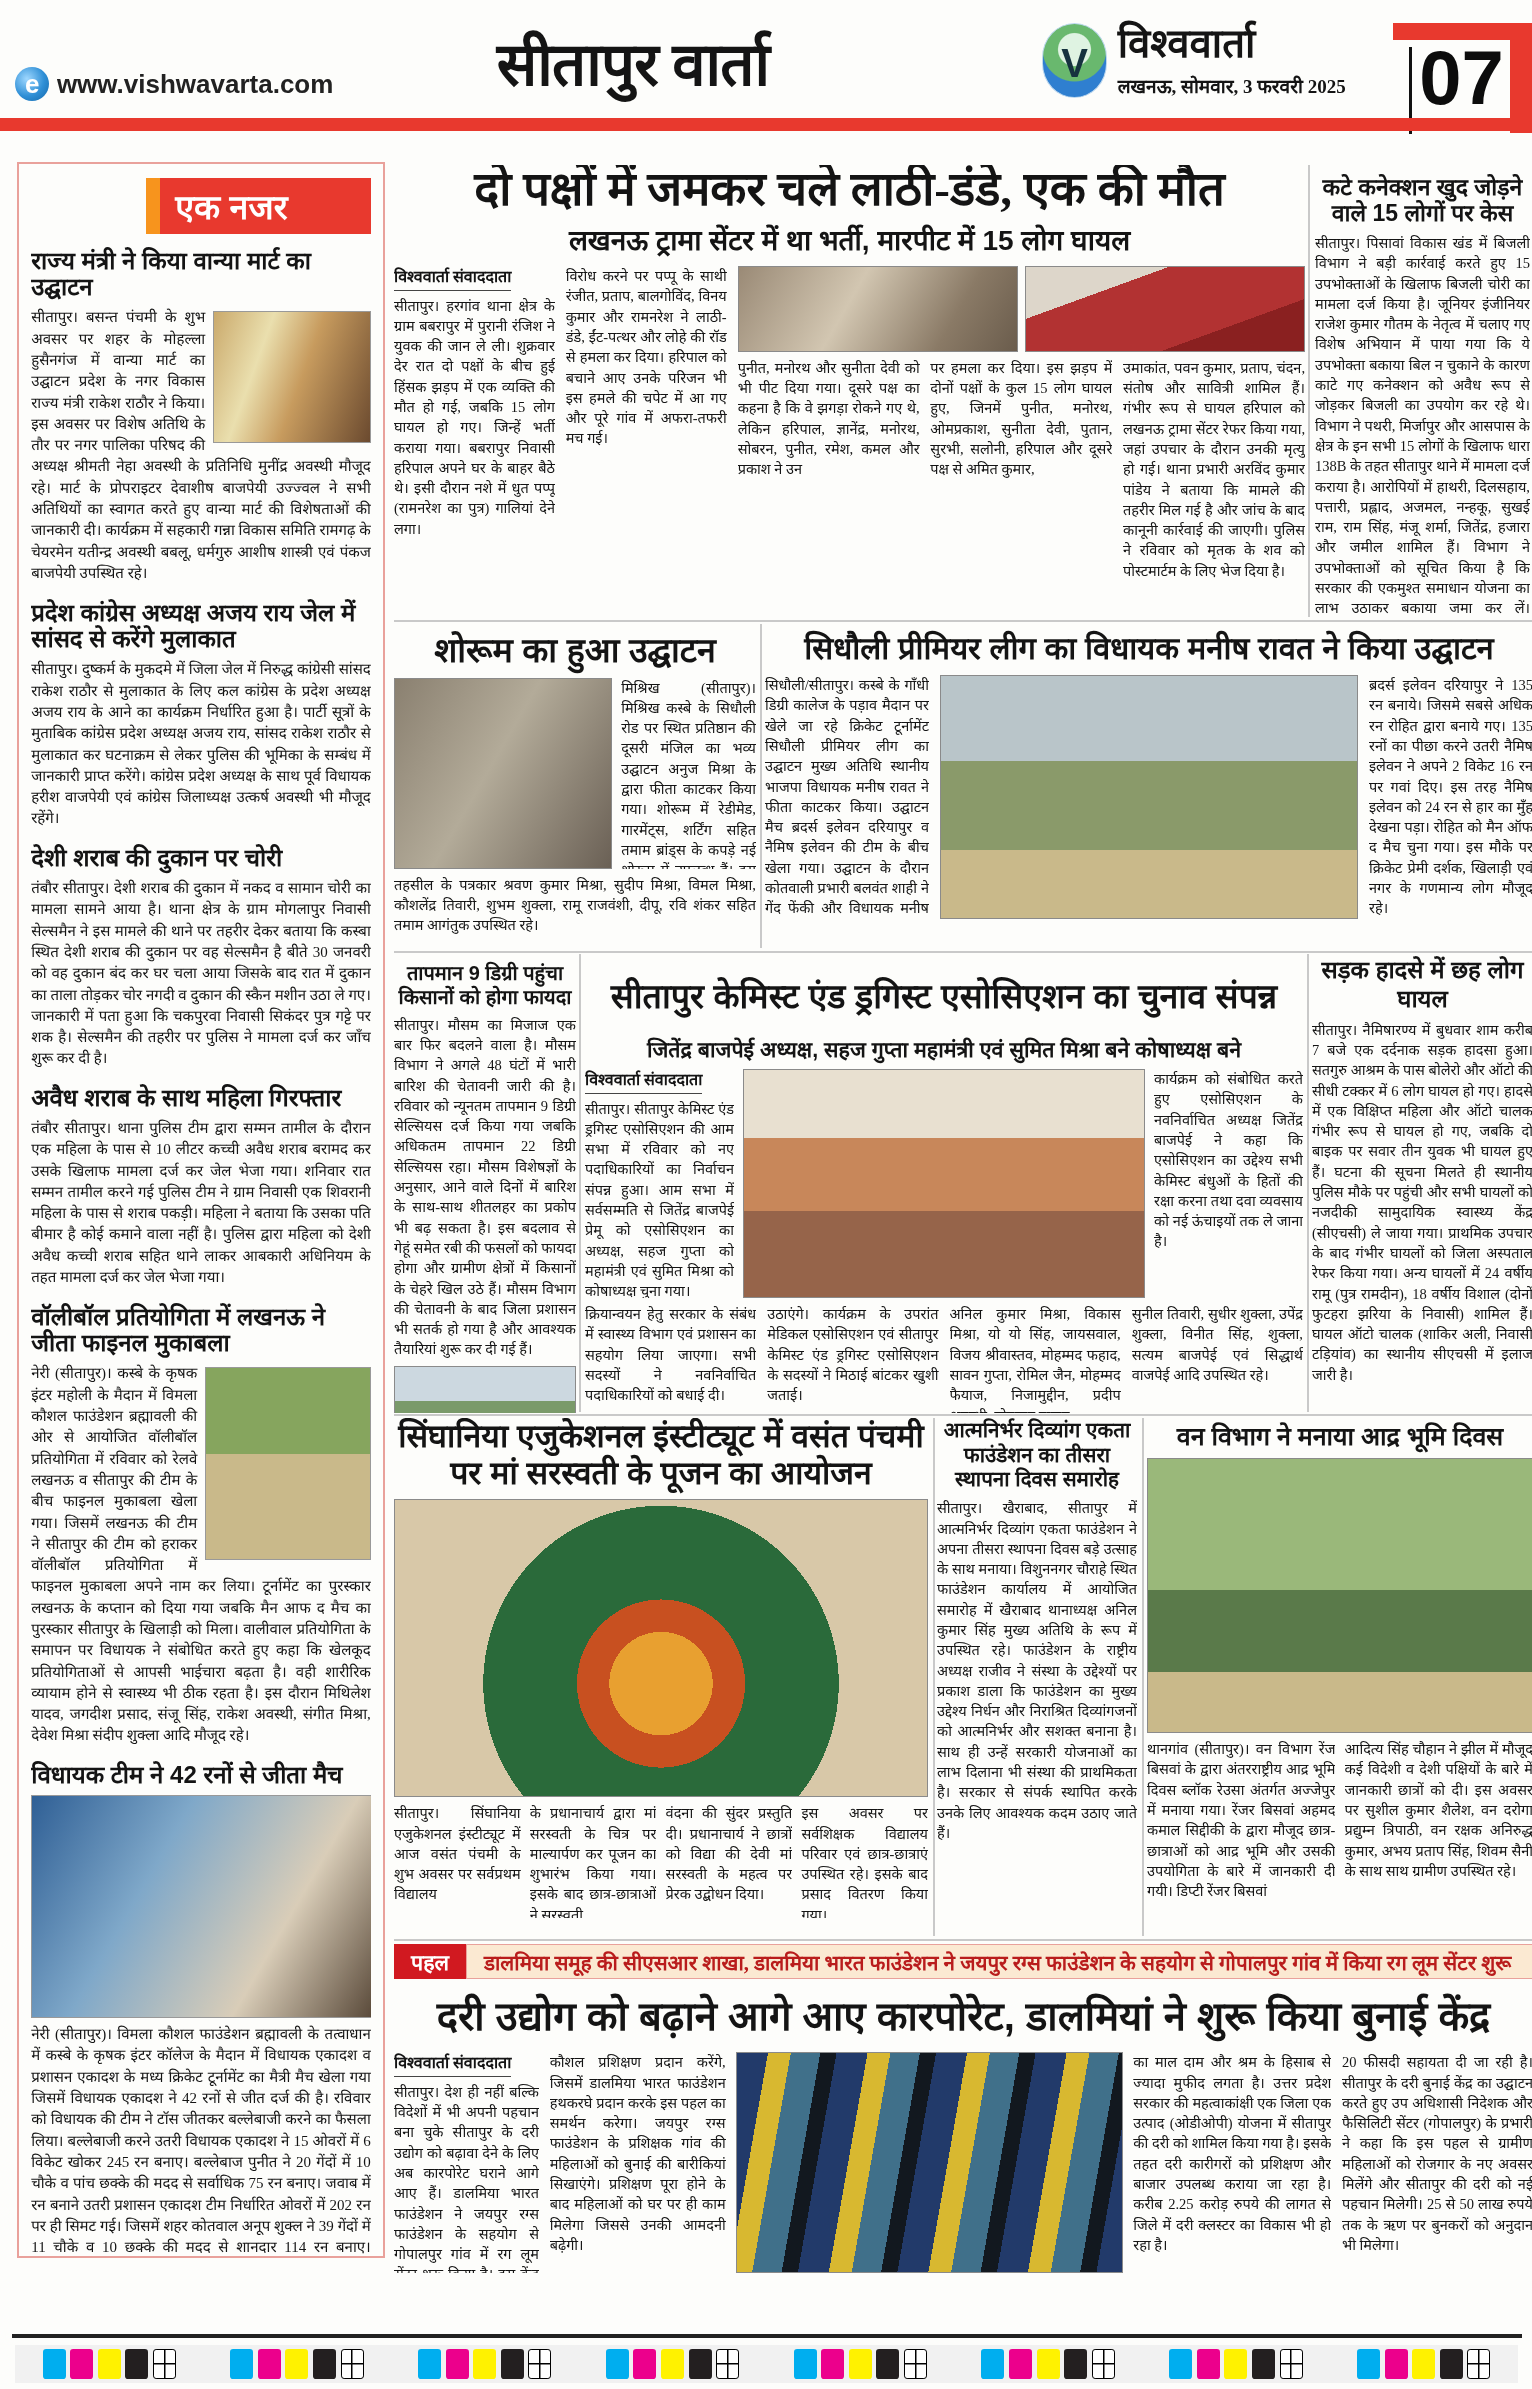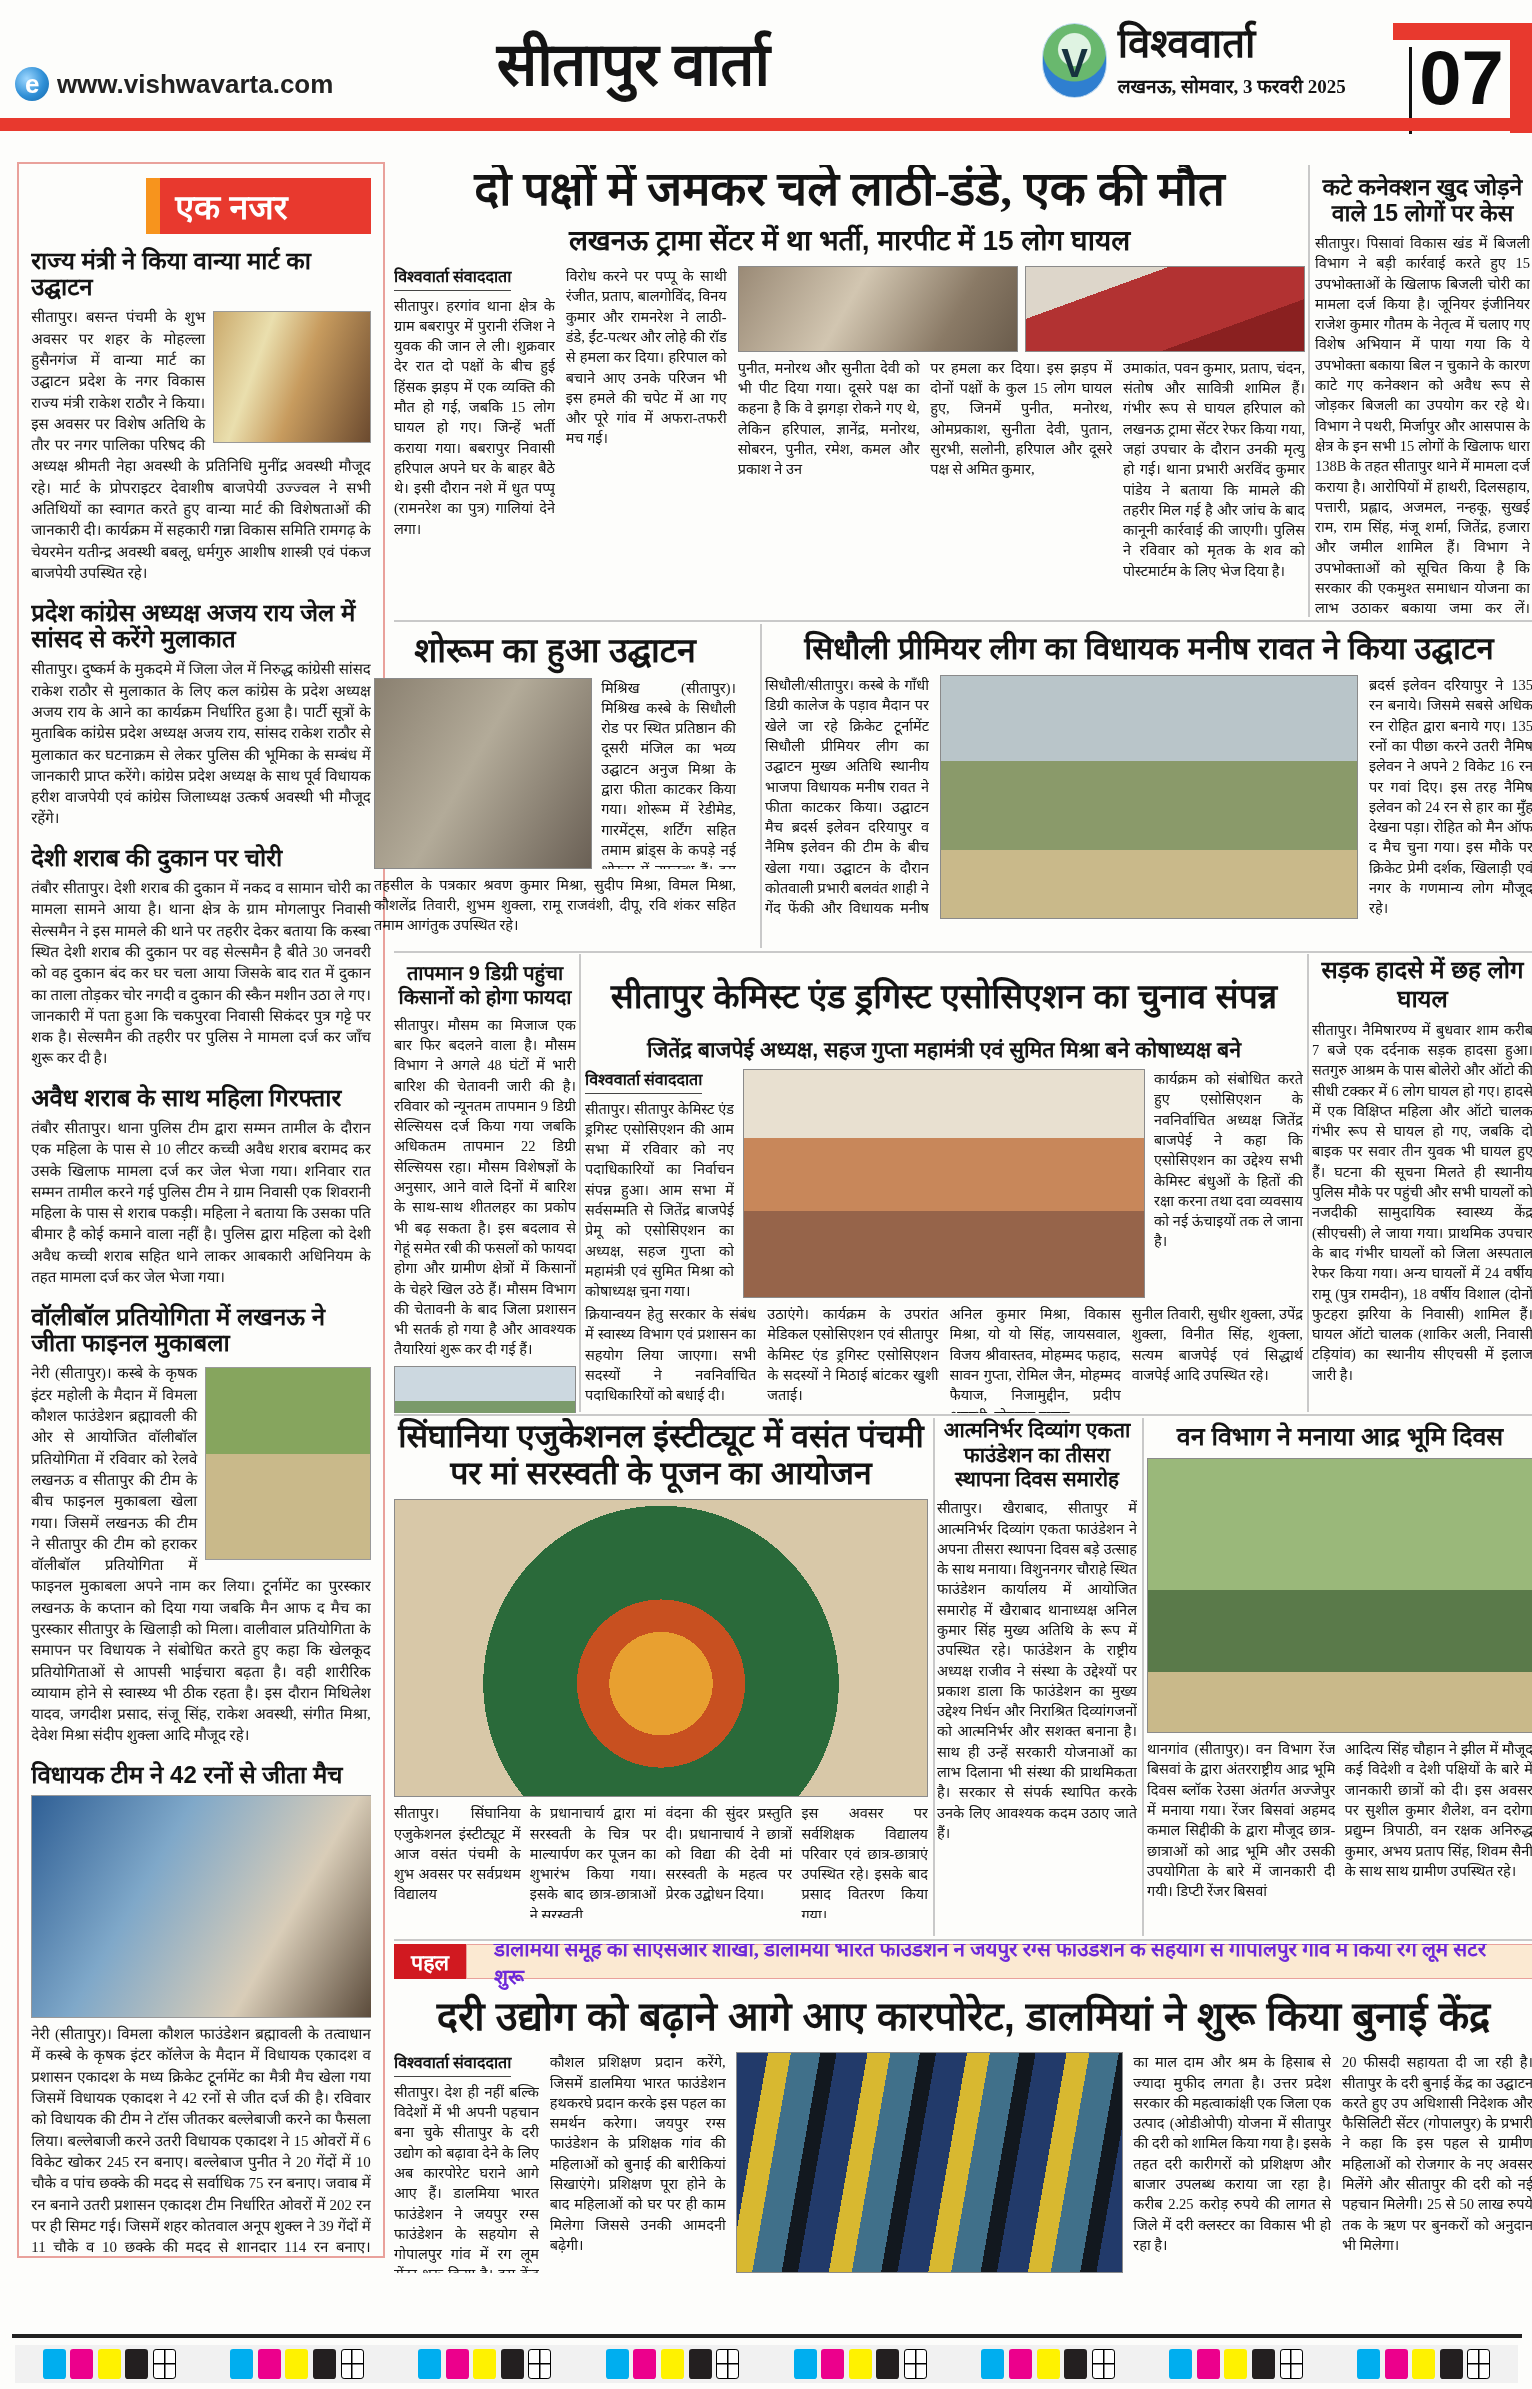--- a/index.html
+++ b/index.html
@@ -66,21 +66,21 @@
   .ms-photos{display:flex;gap:7.6px;height:200px;}
   .ph-injured1{flex:1;background:linear-gradient(120deg,#9a8a76,#d2c6b1 40%,#8a7a66 75%,#6a5c4c);}
   .ph-injured2{flex:1;background:linear-gradient(160deg,#ddd6ca 0 28%,#b23232 28% 72%,#8a2020 72% 100%);}
   .ms-undercols{display:flex;gap:10.7px;flex:1;}
   .ms-undercols .body-col{flex:1;overflow:hidden;}
   
   .case-story{left:1315px;top:174px;width:215px;height:443px;}
   .case-story h2{font-size:23px;text-align:center;margin:0 0 6.1px;line-height:1.15;
           font-family:"Liberation Sans",sans-serif;}
   
-  .showroom{left:374px;top:624px;width:362px;height:324px;}
+  .showroom{left:394px;top:624px;width:362px;height:324px;}
   .showroom h2{font-size:34px;text-align:center;margin:1.5px 0 6.1px;font-family:"Liberation Sans",sans-serif;}
   .sr-row{display:flex;gap:9.2px;height:191px;}
   .ph-showroom{width:218px;height:100%;background:linear-gradient(120deg,#8a8070,#b3ab99 45%,#6a6055);}
   .sr-row .body-col{flex:1;overflow:hidden;}
   .sr-bottom{margin-top:6.1px;height:67px;overflow:hidden;}
   
   .league{left:765px;top:624px;width:768px;height:324px;}
   .league h2{font-size:31px;text-align:center;margin:1.5px 0 7.6px;font-family:"Liberation Sans",sans-serif;}
   .lg-row{display:flex;gap:10.7px;height:244px;}
   .lg-row .body-col{width:164px;overflow:hidden;}
@@ -123,21 +123,21 @@
   .ph-forest{width:100%;height:275px;
       background:linear-gradient(180deg,#9ab87a 0 48%,#5a7a4a 48% 78%,#c9b98a 78% 100%);}
   .fo-cols{display:flex;gap:9.2px;margin-top:6.1px;height:183px;}
   .fo-cols .body-col{flex:1;overflow:hidden;}
   
   .carpet{left:394px;top:1944px;width:1139px;height:386px;}
   .kicker{display:flex;align-items:stretch;height:35px;margin-bottom:7.6px;}
   .kicker .lab{background:#d11920;color:#fff;font-family:"Liberation Sans",sans-serif;font-weight:bold;
           font-size:21.4px;display:flex;align-items:center;padding:16px 17px;}
   .kicker .strip{flex:1;background:#fbe9d2;border:1.5px solid #e9a19b;display:flex;align-items:center;
-          padding:0 27px;font-size:20.6px;font-weight:bold;color:#6d28d9;}
+          padding:0 17px;font-size:20.6px;font-weight:bold;color:#b91c1c;}
   .carpet h2{font-size:40px;text-align:center;margin:3.1px 0 10.7px;font-family:"Liberation Sans",sans-serif;}
   .cp-row{display:flex;gap:10.7px;height:221px;}
   .cp-row .body-col{overflow:hidden;}
   .cp-c1{width:145px;} .cp-c2{width:176px;} .cp-c3{width:198px;} .cp-c4{width:191px;}
   .ph-carpet{flex:1;background:repeating-linear-gradient(100deg,#223a6a 0 30.5px,#d8b830 30.5px 53px,#40708a 53px 82px,#12181f 82px 98px);}
   
   .bottom-rule{position:absolute;left:11.5px;right:11.5px;top:2334px;height:3.8px;background:#222;}
   .cmyk{position:absolute;left:15.3px;right:15.3px;top:2345px;height:38px;background:#f1f1f1;
         display:flex;justify-content:space-around;align-items:center;}
   .cg{display:flex;gap:4.6px;}

